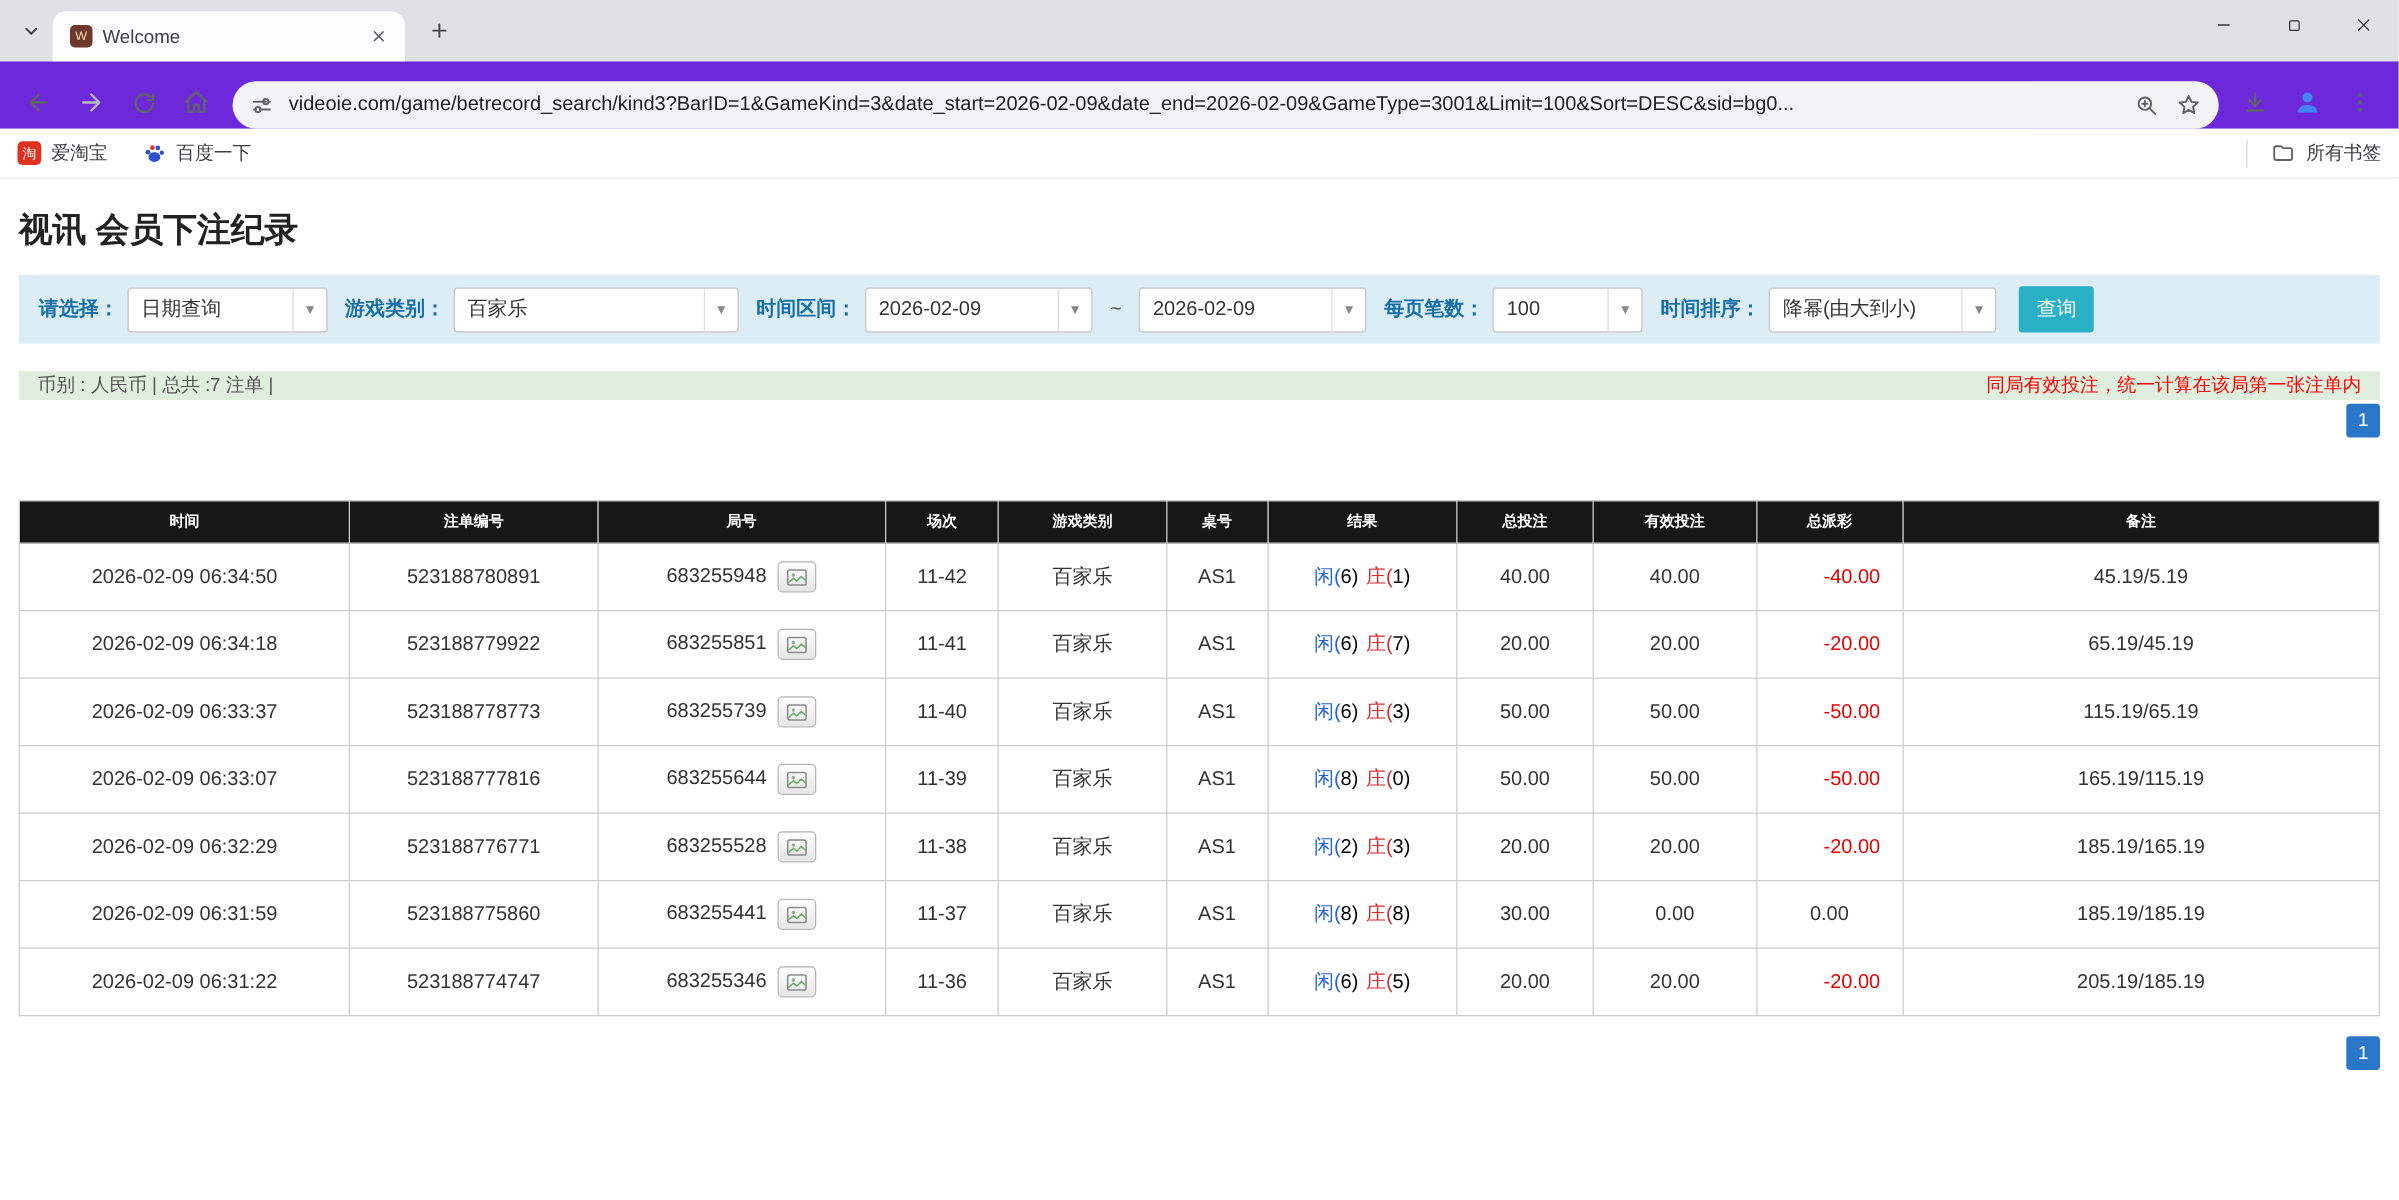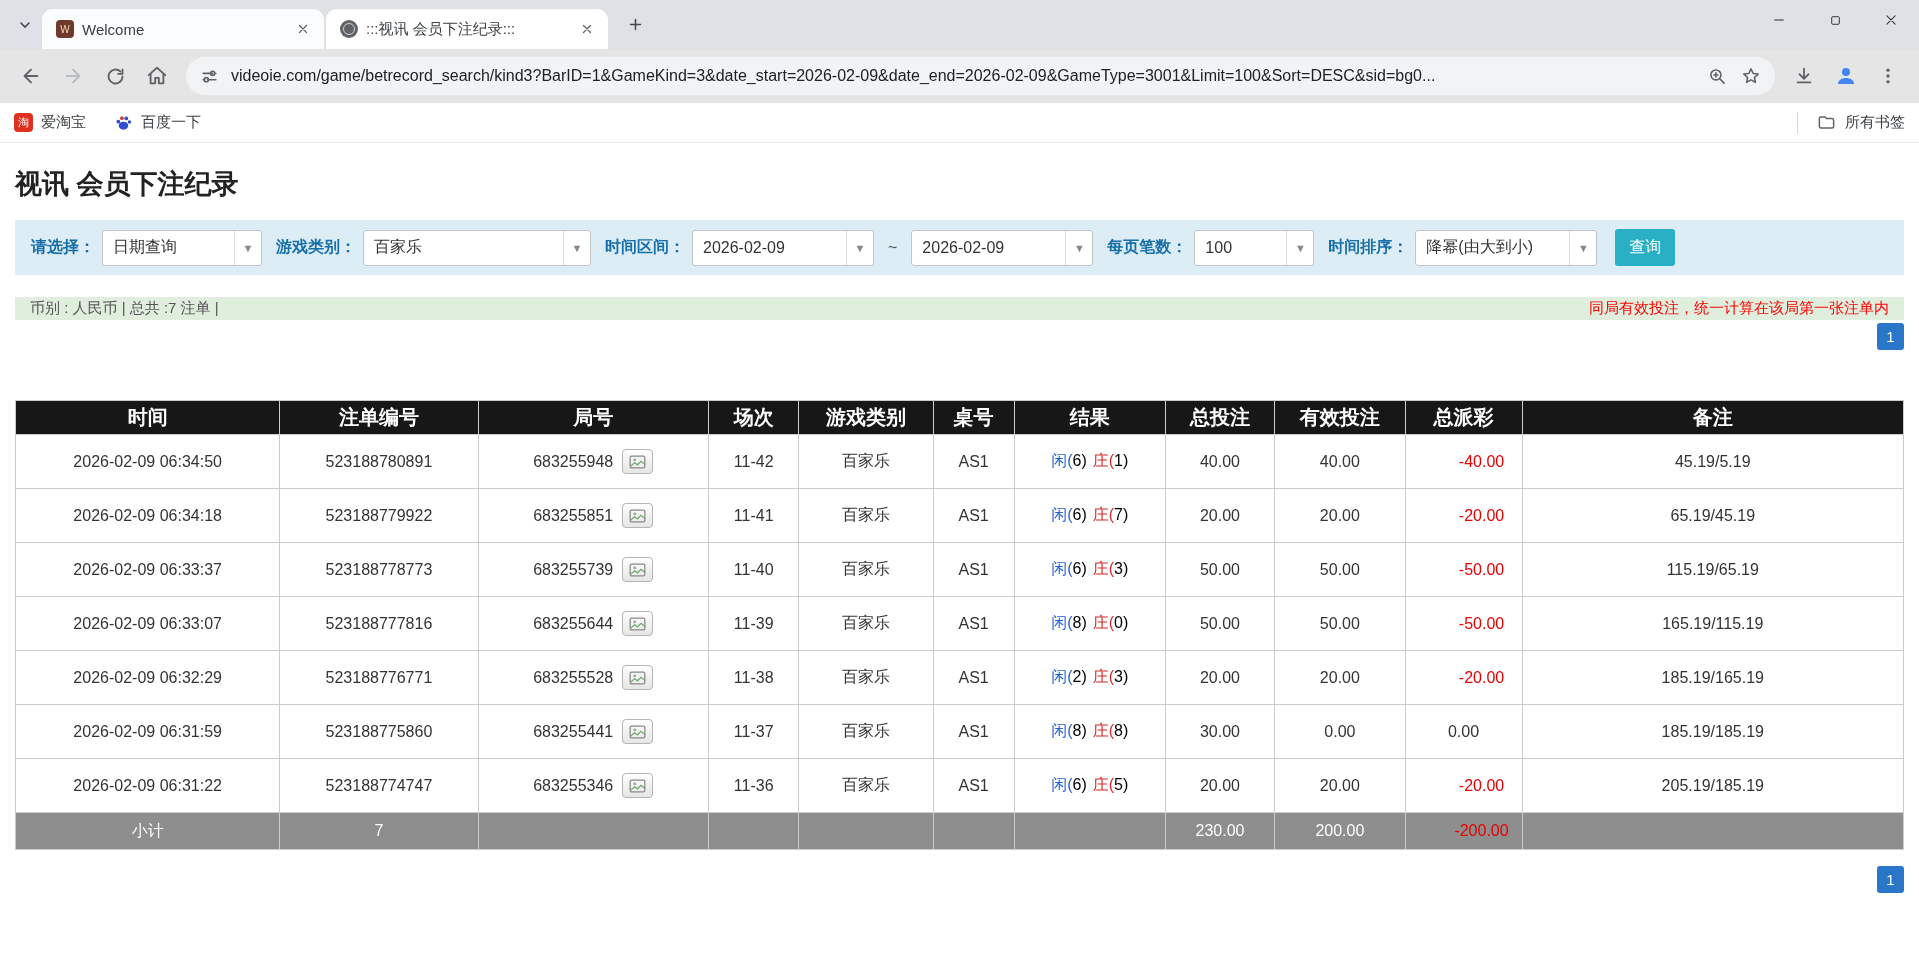--- a/index.html
+++ b/index.html
@@ -15,21 +15,21 @@
   .tab-title { flex:1; font-size:15px; color:#3c4043; white-space:nowrap; overflow:hidden; text-overflow:ellipsis; margin:0 8px; }
   .favicon { width:18px; height:18px; flex:0 0 18px; border-radius:4px; display:flex; align-items:center; justify-content:center; }
   .fav-welcome { background:#6d3a2d; color:#f3d9a9; font-size:10px; }
   .fav-globe { background:#5f6368; border-radius:50%; position:relative; }
   .fav-globe::after { content:""; position:absolute; inset:3px; border:1px solid #cfd2d6; border-radius:50%; }
   .tab-close { width:22px; height:22px; border-radius:50%; display:flex; align-items:center; justify-content:center; color:#5f6368; }
   .newtab-btn { align-self:center; width:34px; height:34px; display:flex; align-items:center; justify-content:center; color:#45494d; margin-left:8px; }
   .wincontrols { position:absolute; right:0; top:0; height:40px; display:flex; }
   .winbtn { width:56px; height:40px; display:flex; align-items:center; justify-content:center; color:#333; }
 
-  .toolbar { height:54px; background:#e5e5e5; display:flex; align-items:center; padding:0 10px; }
+  .toolbar { height:54px; background:#6d28d9; display:flex; align-items:flex-end; padding:0 10px; }
   .navbtn { width:42px; height:42px; border-radius:50%; display:flex; align-items:center; justify-content:center; color:#5f6368; flex:0 0 auto; }
   .navbtn.disabled { color:#b7bcc2; }
   .omnibox { flex:1; height:38px; background:#f1f3f4; border-radius:19px; display:flex; align-items:center; padding:0 14px; margin:0 8px; overflow:hidden; }
   .omni-icon { color:#5f6368; display:flex; align-items:center; flex:0 0 auto; }
   .url-text { flex:1; font-size:16px; color:#202124; white-space:nowrap; overflow:hidden; margin:0 12px; }
   .toolbar-right { display:flex; align-items:center; flex:0 0 auto; }
 
   .bookmarksbar { height:40px; background:#fff; border-bottom:1px solid #e5e7ea; display:flex; align-items:center; padding:0 14px; font-size:15px; color:#3c4043; }
   .bm-item { display:flex; align-items:center; gap:8px; margin-right:28px; }
   .bm-ico-taobao { width:19px; height:19px; background:#e0301e; border-radius:4px; color:#fff; font-size:11px; display:flex; align-items:center; justify-content:center; }
@@ -55,21 +55,21 @@
   .sum-left { font-size:15px; color:#555; }
   .sum-right { font-size:15px; color:#f00; }
 
   .pager { display:flex; justify-content:flex-end; }
   .pager.top { margin-top:3px; }
   .pager.bottom { margin-top:16px; }
   .pagebtn { width:27px; height:27px; background:#2a77c9; border-radius:3px; color:#fff; font-size:15px; display:flex; align-items:center; justify-content:center; cursor:pointer; }
 
   table.records { width:100%; border-collapse:collapse; table-layout:fixed; margin-top:50px; }
   .records th, .records td { border:1px solid #ccc; text-align:center; }
-  .records thead th { background:#171717; color:#fff; font-size:20px; font-weight:700; height:34px; }
+  .records thead th { background:#171717; color:#fff; font-size:12px; font-weight:700; height:34px; }
   .records tbody td { height:54px; font-size:16px; color:#333; background:#fff; }
   .records tfoot td { background:#8e8e8e; color:#fff; height:37px; font-size:16px; }
   td.blue { color:#2e86de; }
   .neg { color:#e60000 !important;padding-left:36px; }
   .round-cell .round-num { vertical-align:middle; }
   .snap-btn { width:31px; height:25px; border:1px solid #b5b5b5; border-radius:4px;
     background:linear-gradient(#fefefe,#e6e6e6); vertical-align:middle; margin-left:9px; cursor:pointer;
     display:inline-flex; align-items:center; justify-content:center; }
   .res-p, .res-b { display:inline-block; color:#000000; }
   .res-p::first-letter { color:#2464d2; }
@@ -89,29 +89,20 @@
   <div class="tab inactive">
     <span class="favicon fav-welcome">W</span>
     <span class="tab-title">Welcome</span>
     <span class="tab-close">
       <svg width="12" height="12" viewBox="0 0 24 24" stroke="currentColor" stroke-width="2.4" stroke-linecap="round">
           <path d="M5 5l14 14M19 5L5 19"></path>
         </svg>
     </span>
   </div>
 
-  <div class="tab">
-    <span class="favicon fav-globe"></span>
-    <span class="tab-title">:::视讯 会员下注纪录:::</span>
-    <span class="tab-close">
-      <svg width="12" height="12" viewBox="0 0 24 24" stroke="currentColor" stroke-width="2.4" stroke-linecap="round">
-          <path d="M5 5l14 14M19 5L5 19"></path>
-        </svg>
-    </span>
-  </div>
 
   <div class="newtab-btn">
     <svg width="17" height="17" viewBox="0 0 24 24" stroke="currentColor" stroke-width="2.2" stroke-linecap="round">
         <path d="M12 5v14M5 12h14"></path>
       </svg>
   </div>
 
   <div class="wincontrols">
     <div class="winbtn">
       <svg width="14" height="14" viewBox="0 0 24 24" stroke="currentColor" stroke-width="1.8">
@@ -462,32 +453,19 @@
     <td>百家乐</td>
     <td>AS1</td>
     <td><span class="res-p">闲(6)</span><span class="res-b">庄(5)</span></td>
     <td class="blue">20.00</td>
     <td>20.00</td>
     <td class="neg">-20.00</td>
     <td>205.19/185.19</td>
   </tr>
 </tbody>
     <tfoot>
-      <tr>
-        <td>小计</td>
-        <td>7</td>
-        <td></td>
-          <td></td>
-          <td></td>
-        <td></td>
-          <td></td>
-        <td>230.00</td>
-        <td>200.00</td>
-        <td class="neg">-200.00</td>
-        <td></td>
-      </tr>
     </tfoot>
   </table>
 
   <div class="pager bottom">
     <span class="pagebtn">1</span>
   </div>
 </div>
 
 </body></html>

